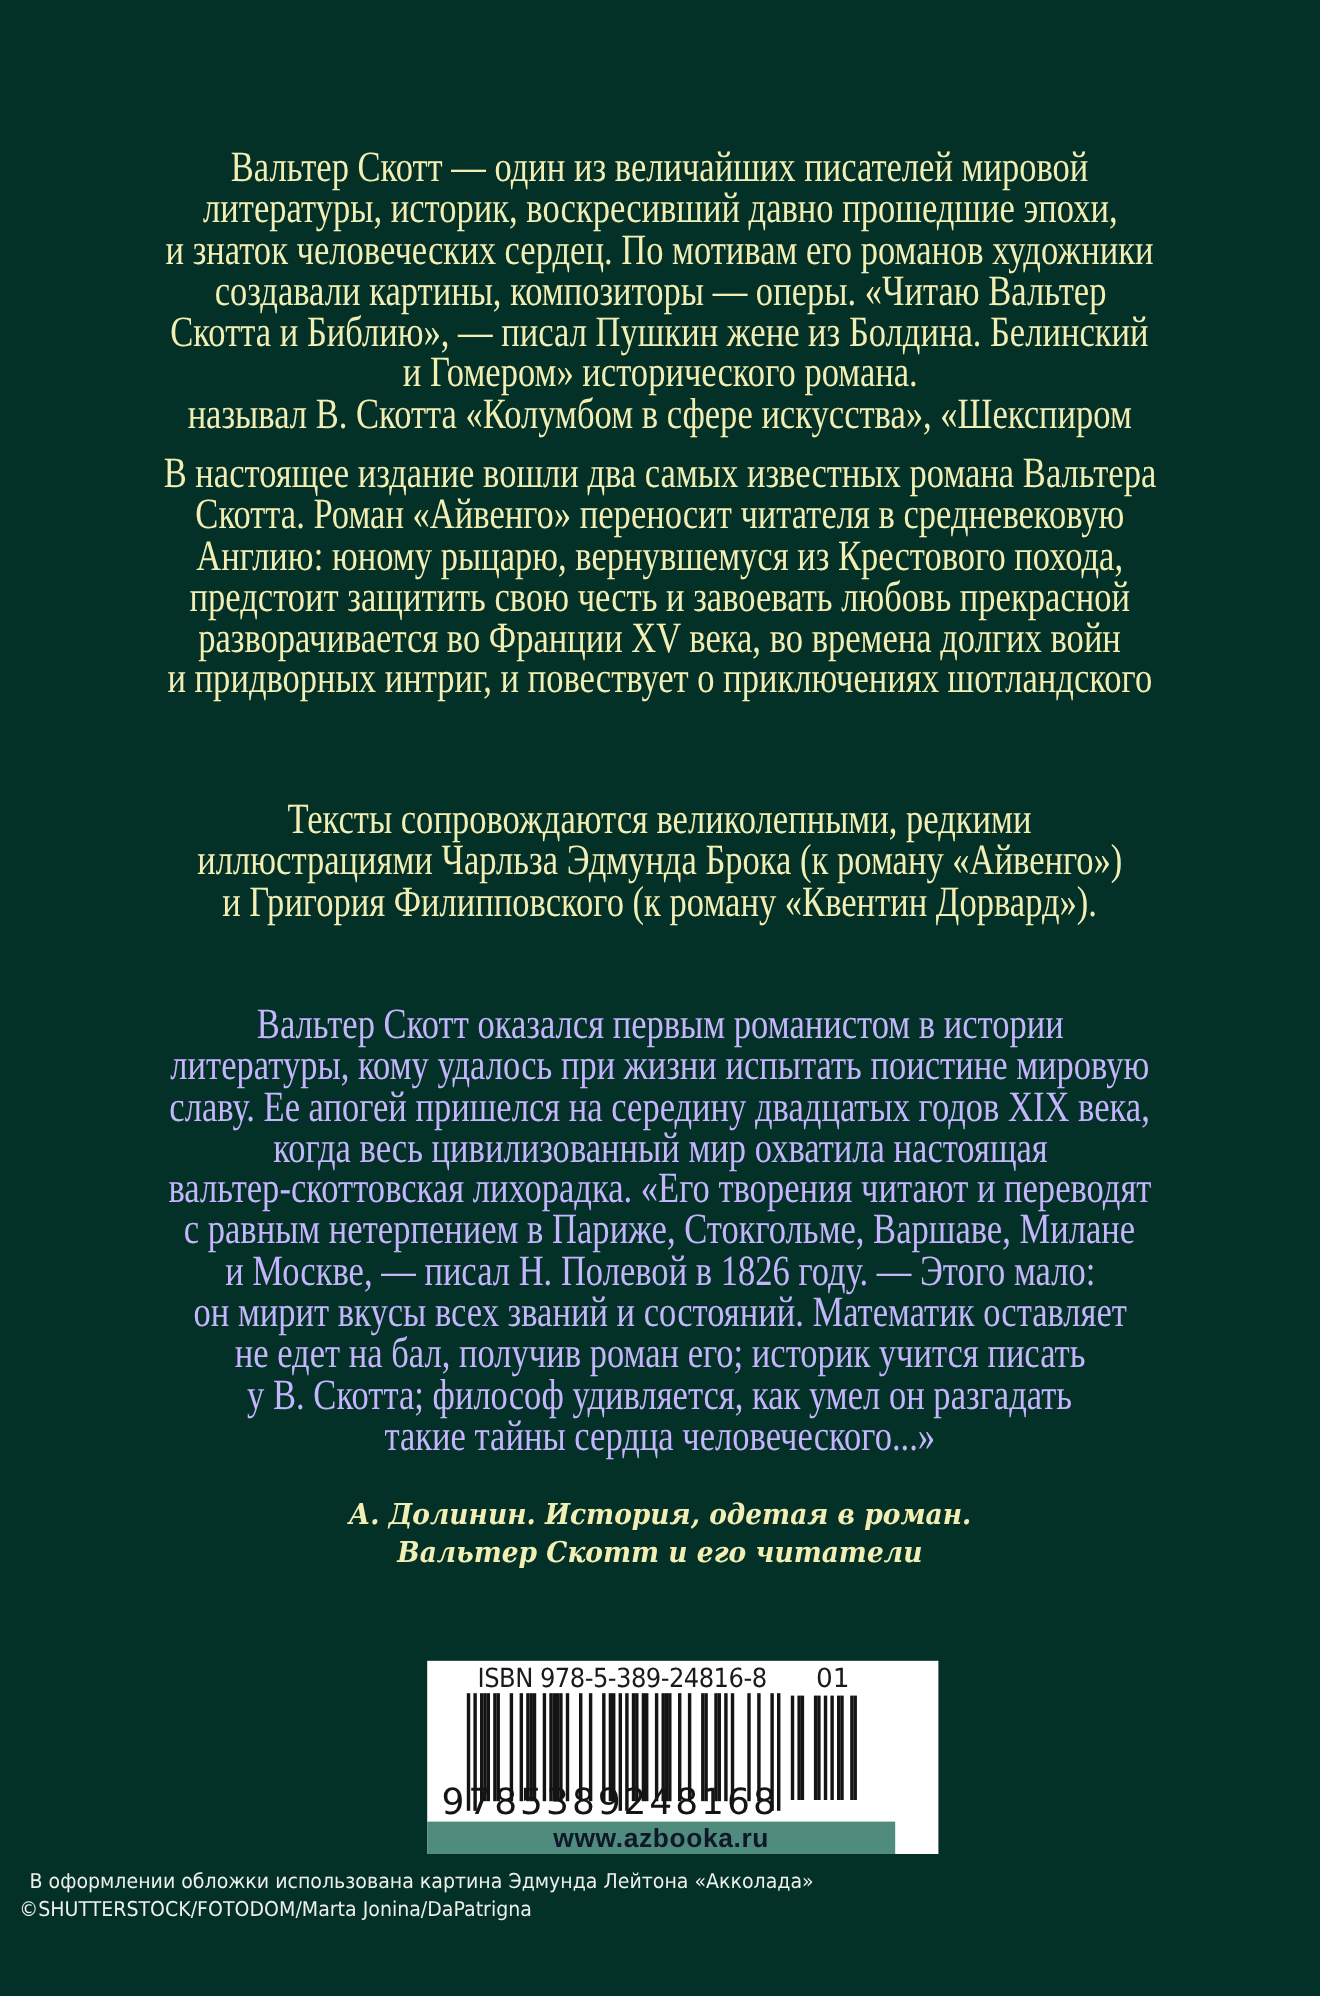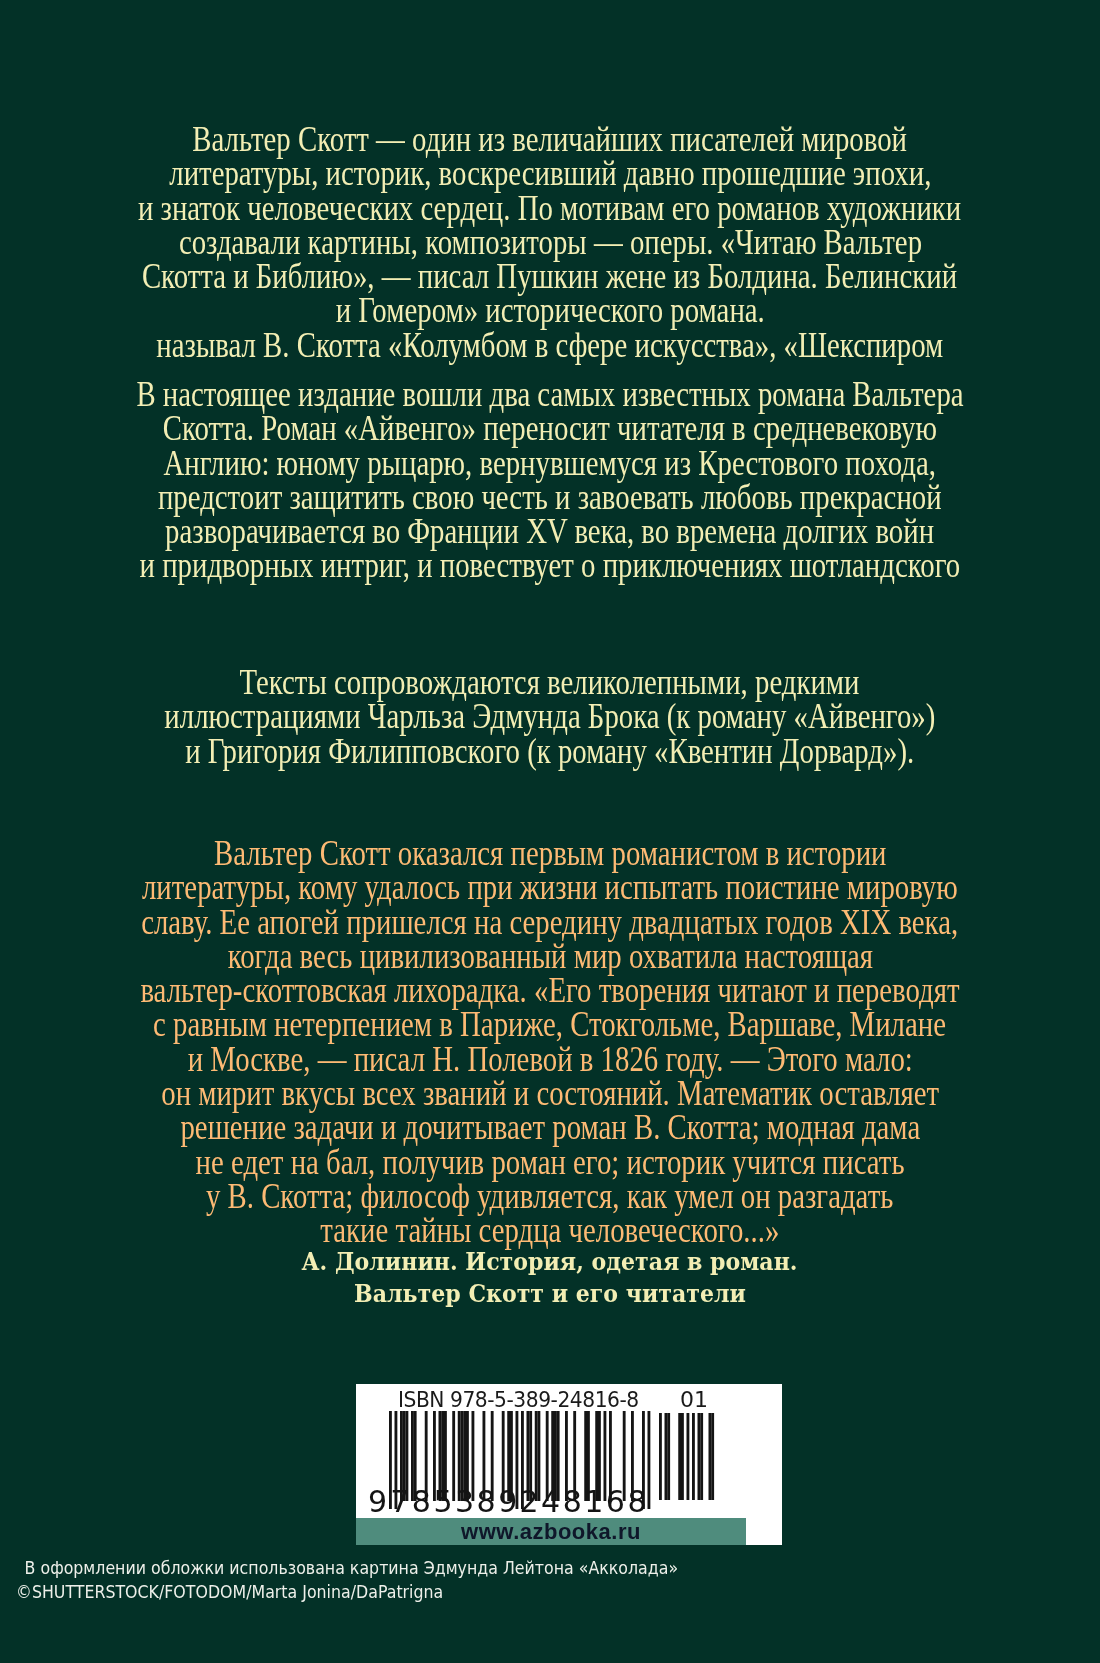--- a/index.html
+++ b/index.html
@@ -11,23 +11,23 @@
   .cover { position: absolute; left: 0; top: 0; width: 1100px; height: 1663px; background: #033127; }
   .para { position: absolute; left: 0; width: 1100px; }
   .line {
     display: block; height: 34.3px; line-height: 34.3px;
     text-align: center; white-space: nowrap;
     font-family: "Liberation Serif", serif;
     font-size: 36px;
   }
   .line > span { display: inline-block; transform: scaleX(0.80); transform-origin: center; }
   .cream { color: #f3eeb4; }
-  .white { color: #fdba74; }
+  .white { color: #c4b5fd; }
   .attr .line {
-    font-family: "DejaVu Serif", serif; font-weight: bold;
+    font-family: "DejaVu Serif", serif; font-style: italic; font-weight: bold;
     font-size: 24px; height: 32px; line-height: 32px;
   }
   .attr .line > span { transform: scaleX(0.92); }
   .barcode-box {
     position: absolute; left: 356px; top: 1384px; width: 390px; height: 161px;
     background: #ffffff;
     padding-left: 36px;
   }
   .barcode-box svg { position: absolute; left: 0; top: 0; }
   .isbn-text {
@@ -85,21 +85,20 @@
 
   <div class="para white" style="top:836px;">
     <div class="line"><span>Вальтер Скотт оказался первым романистом в истории</span></div>
     <div class="line"><span>литературы, кому удалось при жизни испытать поистине мировую</span></div>
     <div class="line"><span>славу. Ее апогей пришелся на середину двадцатых годов XIX века,</span></div>
     <div class="line"><span>когда весь цивилизованный мир охватила настоящая</span></div>
     <div class="line"><span>вальтер-скоттовская лихорадка. «Его творения читают и переводят</span></div>
     <div class="line"><span>с равным нетерпением в Париже, Стокгольме, Варшаве, Милане</span></div>
     <div class="line"><span>и Москве, — писал Н. Полевой в 1826 году. — Этого мало:</span></div>
     <div class="line"><span>он мирит вкусы всех званий и состояний. Математик оставляет</span></div>
-    <div class="line"><span>решение задачи и дочитывает роман В. Скотта; модная дама</span></div>
     <div class="line"><span>не едет на бал, получив роман его; историк учится писать</span></div>
     <div class="line"><span>у В. Скотта; философ удивляется, как умел он разгадать</span></div>
     <div class="line"><span>такие тайны сердца человеческого...»</span></div>
   </div>
 
   <div class="para cream attr" style="top:1246px;">
     <div class="line"><span>А. Долинин. История, одетая в роман.</span></div>
     <div class="line"><span>Вальтер Скотт и его читатели</span></div>
   </div>
 

